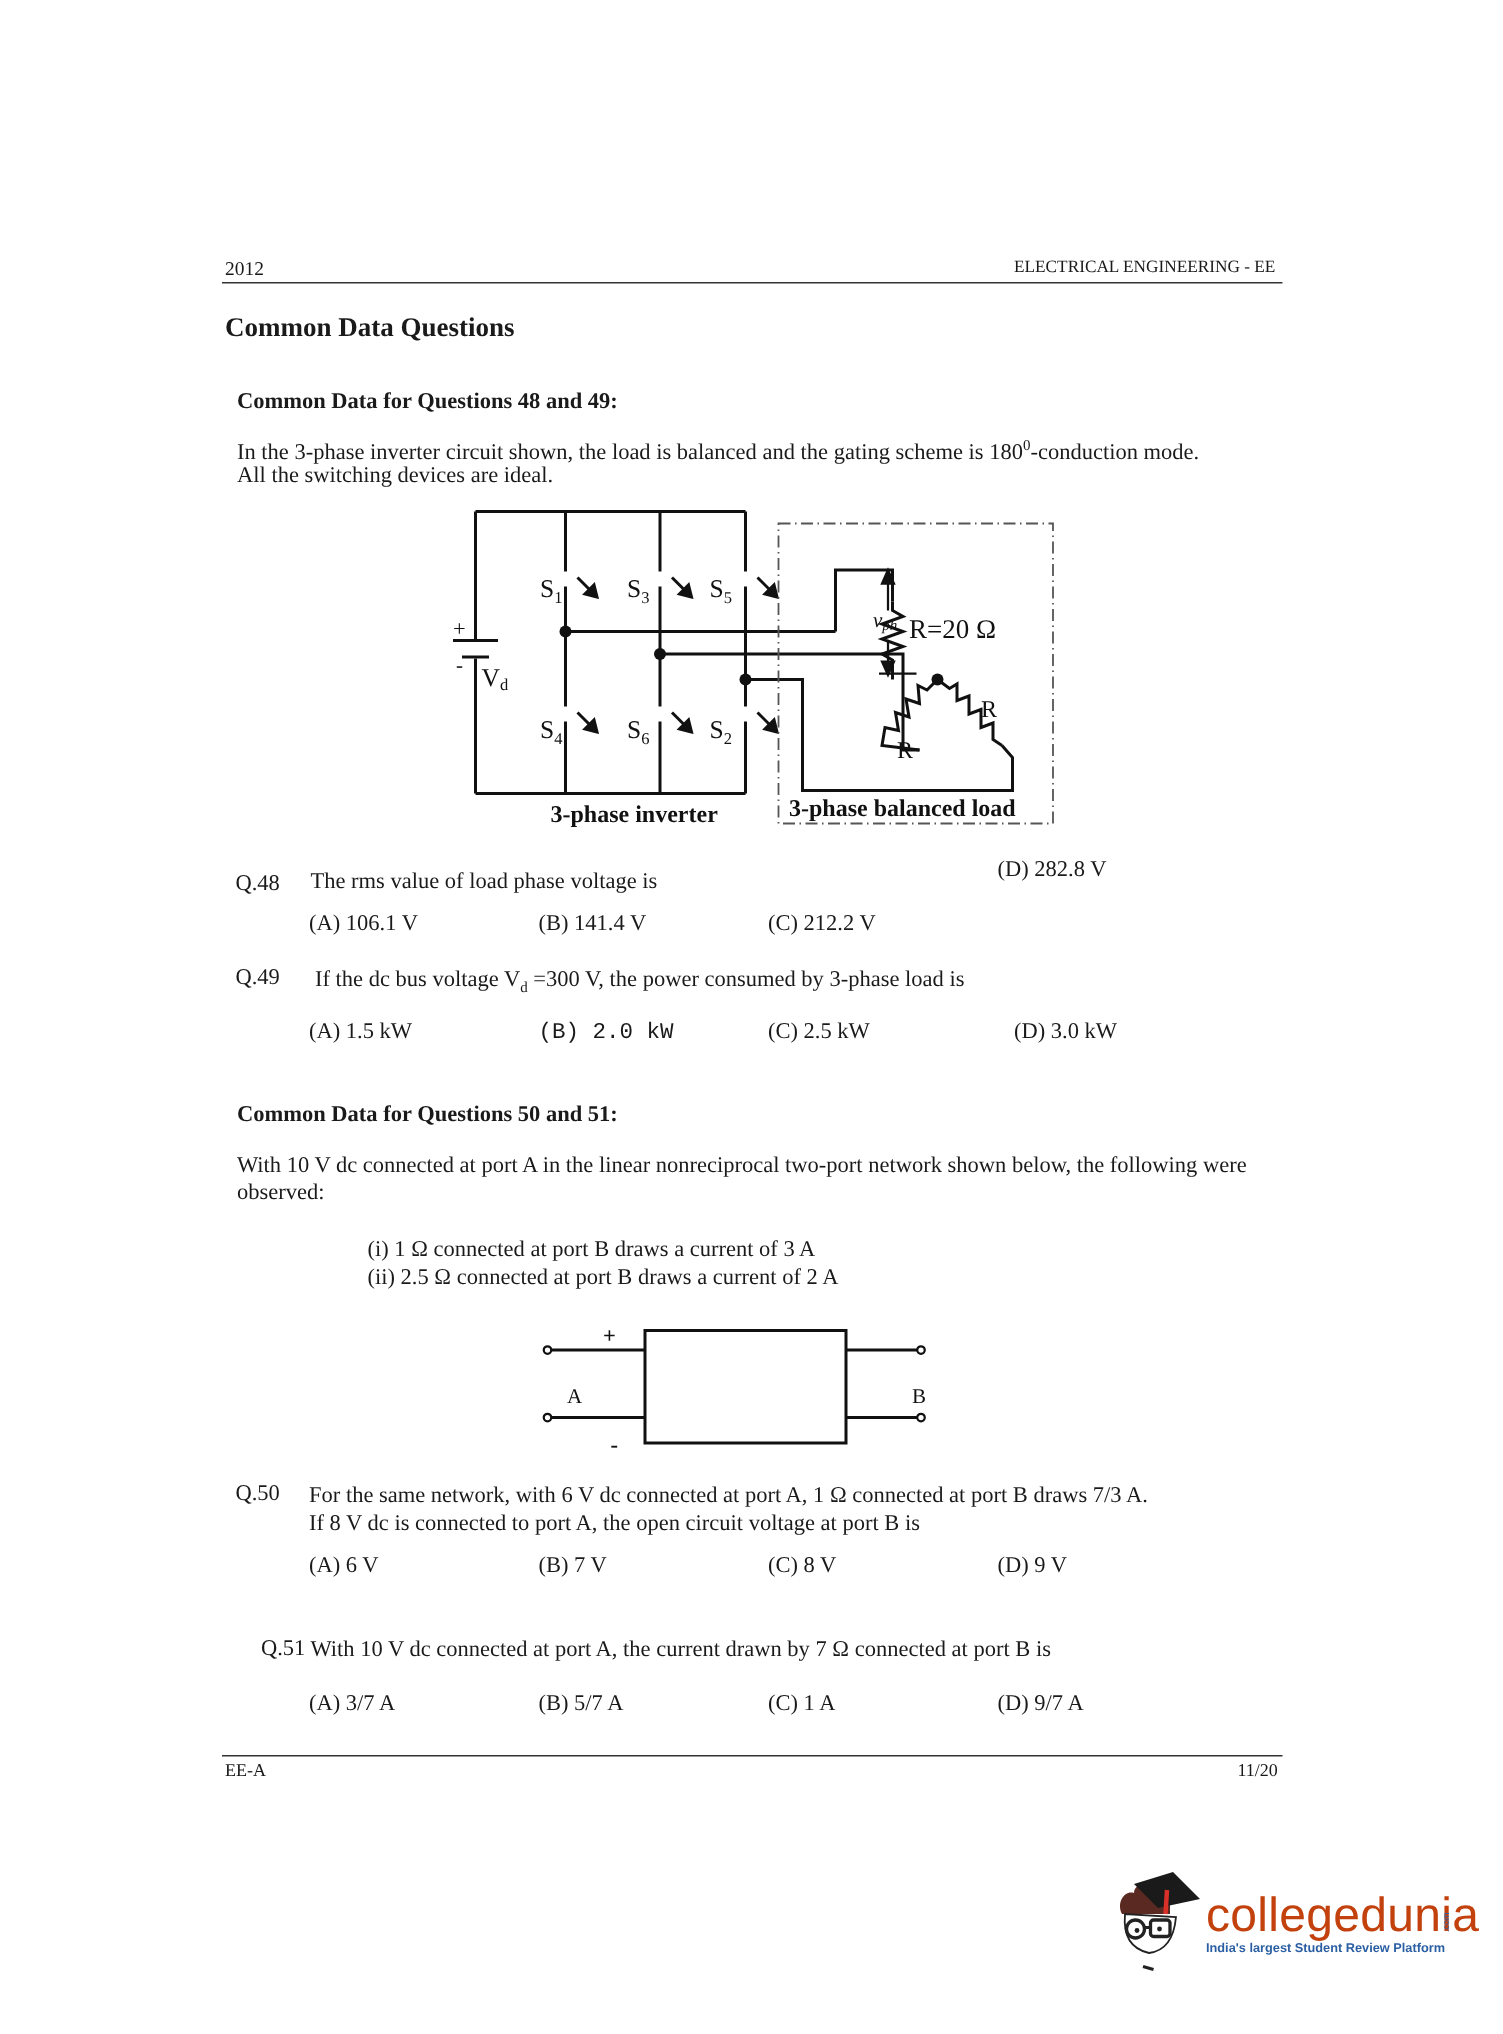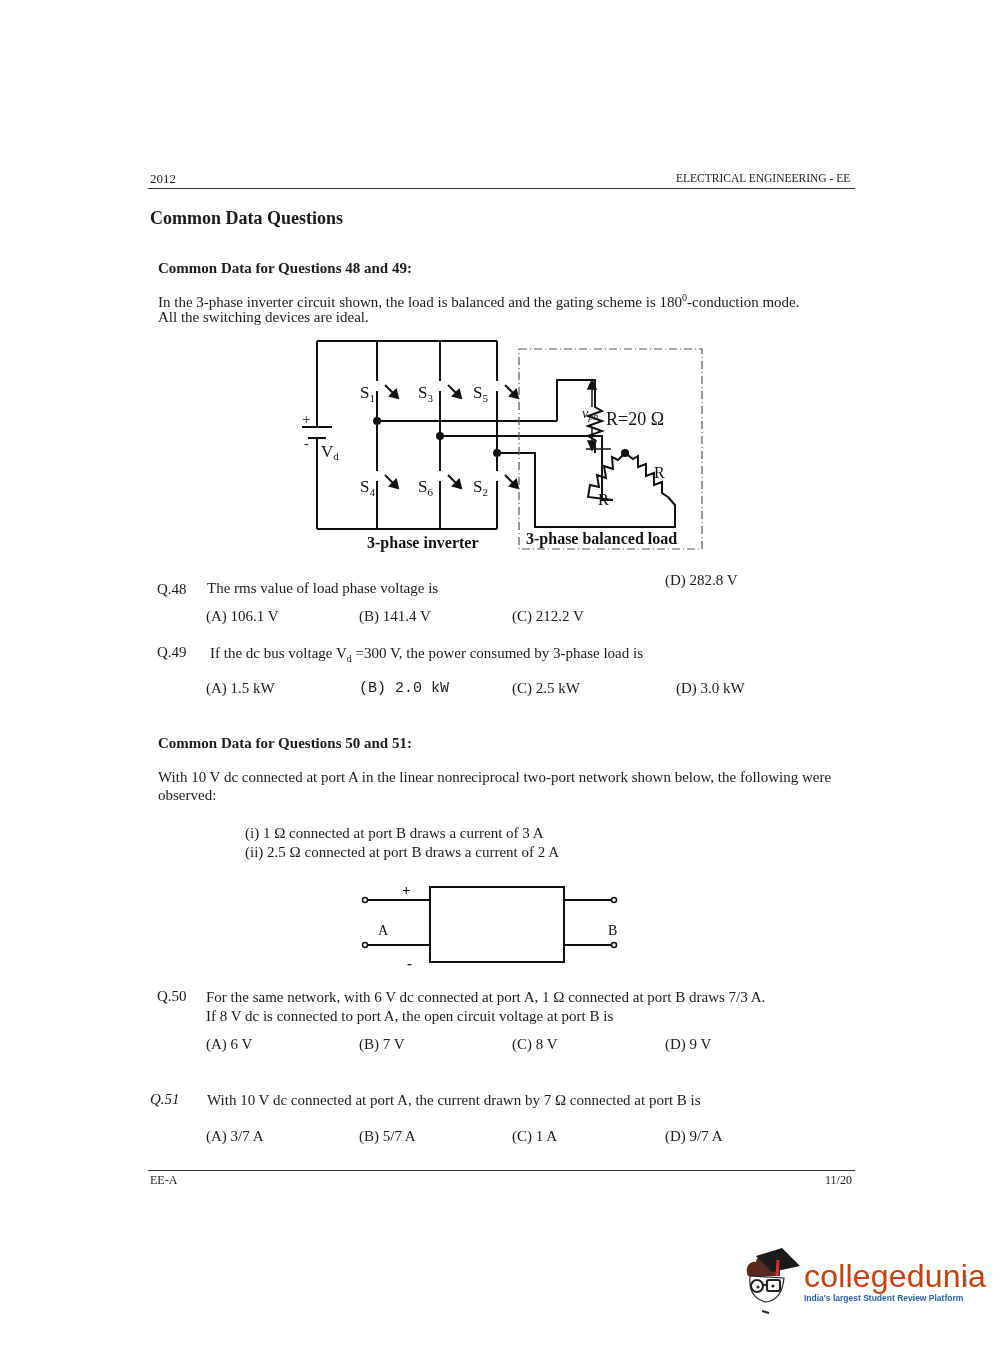--- a/index.html
+++ b/index.html
@@ -164,21 +164,21 @@
 </svg>
 
 <div class="abs qnum" style="left:157px; top:988px;">Q.50</div>
 <div class="abs qtext" style="left:206px; top:988px;">For the same network, with 6 V dc connected at port A, 1 Ω connected at port B draws 7/3 A.</div>
 <div class="abs qtext" style="left:206px; top:1007px;">If 8 V dc is connected to port A, the open circuit voltage at port B is</div>
 <div class="abs opt" style="left:206px; top:1036px;text-align:right;">(A)  6 V</div>
 <div class="abs opt" style="left:359px; top:1036px;font-family:Liberation Serif, serif;">(B)  7 V</div>
 <div class="abs opt" style="left:512px; top:1036px;">(C)  8 V</div>
 <div class="abs opt" style="left:665px; top:1036px;">(D)  9 V</div>
 
-<div class="abs qnum" style="left:150px; top:1091px;font-style:italic;">Q.51</div>
+<div class="abs qnum" style="left:174px; top:1091px;">Q.51</div>
 <div class="abs qtext" style="left:207px; top:1091px;">With 10 V dc connected at port A, the current drawn by 7 Ω connected at port B is</div>
 <div class="abs opt" style="left:206px; top:1128px;">(A)  3/7 A</div>
 <div class="abs opt" style="left:359px; top:1128px;">(B)  5/7 A</div>
 <div class="abs opt" style="left:512px; top:1128px;">(C)  1 A</div>
 <div class="abs opt" style="left:665px; top:1128px;">(D)  9/7 A</div>
 
 <div class="rule" style="top:1170px;"></div>
 <div class="abs footer" style="left:150px; top:1173px;">EE-A</div>
 <div class="abs footer" style="left:825px; top:1173px;">11/20</div>
 

